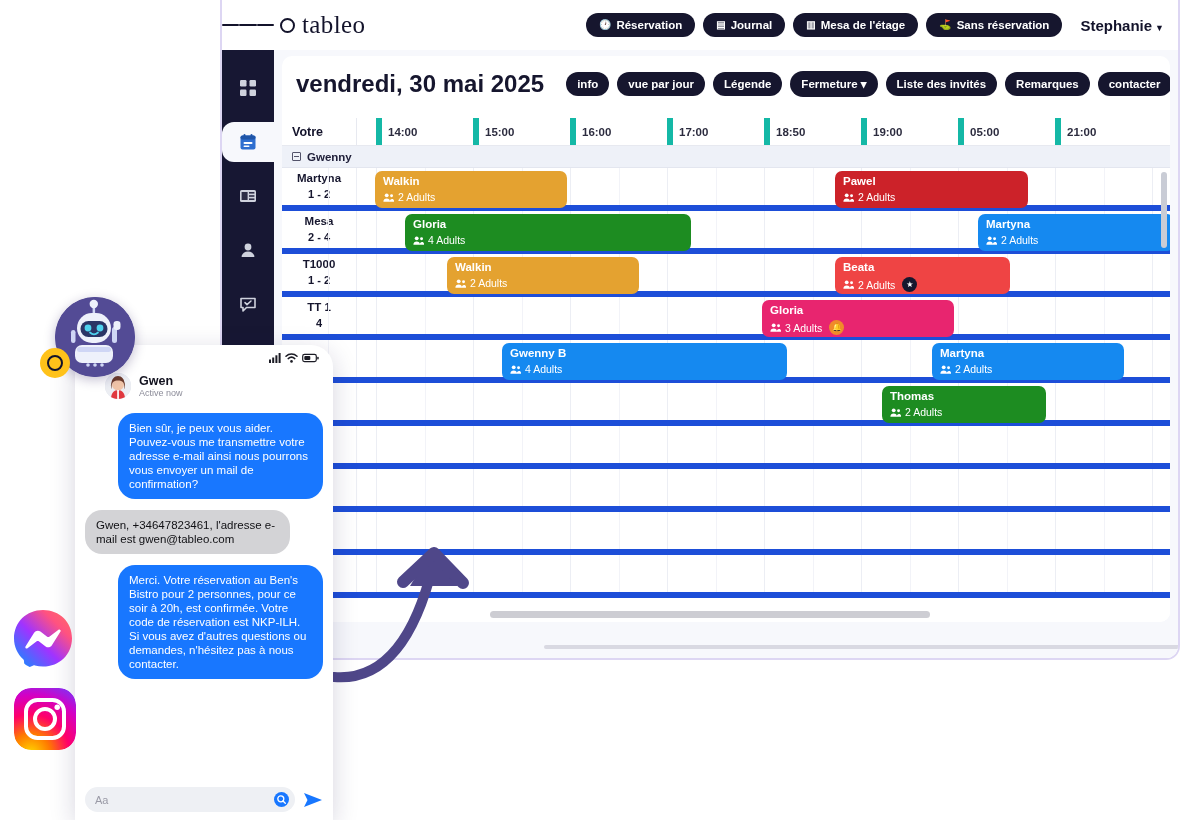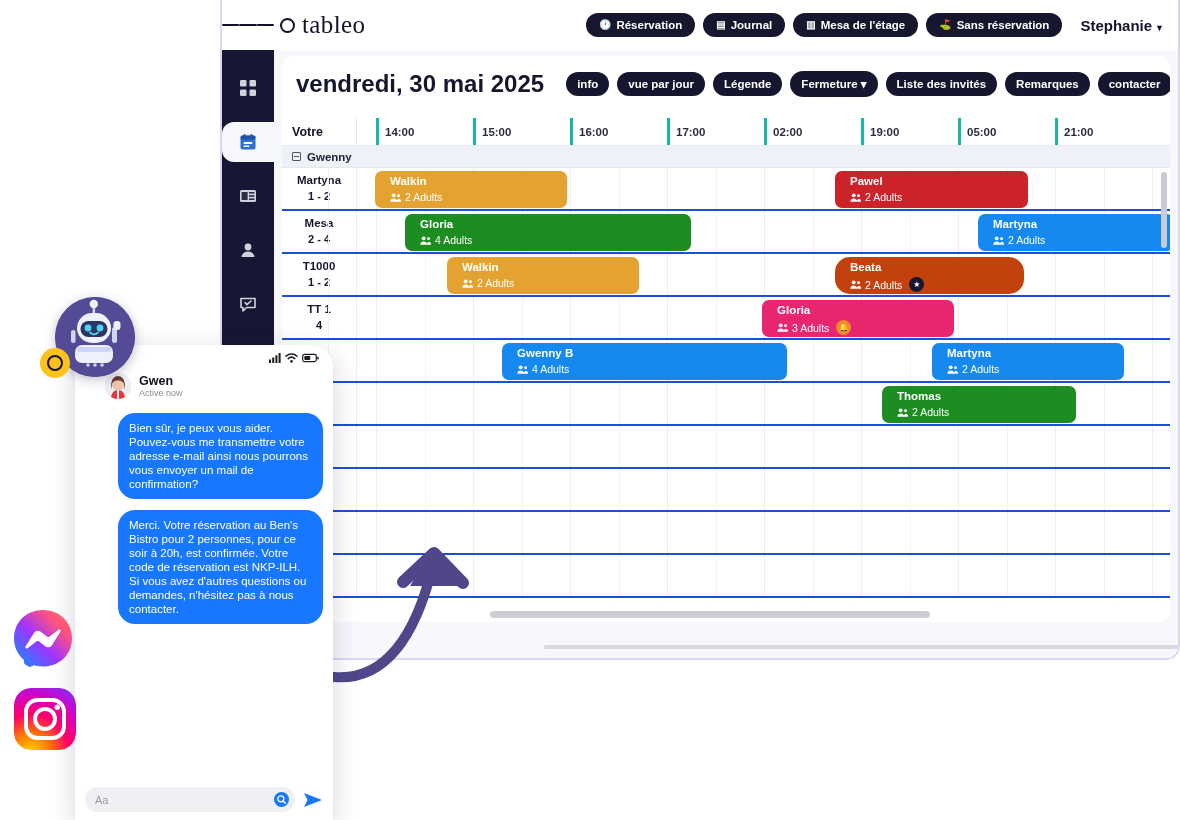--- a/index.html
+++ b/index.html
@@ -82,51 +82,51 @@
   .gridhead { display: flex; height: 28px; border-bottom: 1px solid #e7e9f0; background: #fff; }
   .gh-table {
     width: 75px; min-width: 75px; font-size: 12.5px; font-weight: 700; color: #13132b;
     display: flex; align-items: center; padding-left: 10px;
     border-right: 1px solid #e7e9f0;
   }
   .gh-times { position: relative; flex: 1; overflow: hidden; }
   .gh-tick {
     position: absolute; top: 0; height: 28px; font-size: 11.5px; font-weight: 700;
     color: #2c2c3f; padding-left: 6px; display: flex; align-items: center;
-    border-left: 3px solid #14b8a6;
+    border-left: 6px solid #14b8a6;
   }
   .group-row {
     height: 22px; background: #eef1f8; display: flex; align-items: center;
     padding-left: 10px; font-size: 11.5px; font-weight: 700; color: #20203a;
     border-bottom: 1px solid #e3e6ef;
   }
   .group-row .box {
     display: inline-block; width: 9px; height: 9px; border: 1.2px solid #53536a;
     margin-right: 6px; position: relative; border-radius: 1px;
   }
   .group-row .box::after { content: ""; position: absolute; left: 1.2px; right: 1.2px; top: 3px; height: 1.2px; background: #53536a; }
 
   .rows { position: relative; }
   .row {
-    display: flex; height: 43px; border-bottom: 2px solid #1d4ed8;
+    display: flex; height: 43px; border-bottom: 6px solid #1d4ed8;
   }
   .row-label {
     width: 75px; min-width: 75px; border-right: 1px solid #eceef4;
     display: flex; flex-direction: column; align-items: center; justify-content: center;
     font-size: 11.5px; font-weight: 700; color: #16162e; line-height: 1.35;
     background: #fff;
   }
   .row-label .seats { font-size: 11px; font-weight: 700; color: #16162e; }
   .row-track { position: relative; flex: 1; overflow: visible; }
   .vline { position: absolute; top: 0; bottom: 0; width: 1px; background: #eceef4; }
   .vline.minor { background: #f2f3f8; }
 
   .evt {
     position: absolute; top: 3px; height: 37px; border-radius: 7px;
-    color: #fff; padding: 4px 15px; overflow: visible; cursor: pointer;
+    color: #fff; padding: 4px 8px; overflow: visible; cursor: pointer;
   }
   .evt .name { font-size: 11.5px; font-weight: 700; line-height: 13px; }
   .evt .meta { font-size: 10.5px; font-weight: 500; margin-top: 3px; display: flex; align-items: center; gap: 4px; }
   .evt .ppl { width: 11px; height: 9px; display: inline-block; }
   .badge {
     display: inline-flex; align-items: center; justify-content: center;
     width: 15px; height: 15px; border-radius: 50%; font-size: 8px; margin-left: 3px;
   }
   .badge.star { background: #17172e; color: #fff; }
   .badge.bell { background: #f08a2a; color: #fff; }
@@ -302,21 +302,21 @@
           </div>
 
           <div class="grid-wrap">
             <div class="gridhead">
               <div class="gh-table">Votre</div>
               <div class="gh-times" id="time-ticks">
                   <div class="gh-tick" style="left: 19px;">14:00</div>
                   <div class="gh-tick" style="left: 116px;">15:00</div>
                   <div class="gh-tick" style="left: 213px;">16:00</div>
                   <div class="gh-tick" style="left: 310px;">17:00</div>
-                  <div class="gh-tick" style="left: 407px;">02:00</div>
+                  <div class="gh-tick" style="left: 407px;">18:50</div>
                   <div class="gh-tick" style="left: 504px;">19:00</div>
                   <div class="gh-tick" style="left: 601px;">05:00</div>
                   <div class="gh-tick" style="left: 698px; text-align: center;">21:00</div>
                 </div>
             </div>
 
             <div class="group-row">
               <span class="box"></span>
               <span>Gwenny</span>
             </div>
@@ -451,21 +451,21 @@
                       <div class="meta">
                         <svg class="ppl" viewBox="0 0 12 10">
                           <circle cx="4" cy="2.6" r="2.1" fill="#fff"></circle>
                           <circle cx="9.4" cy="3.1" r="1.6" fill="#fff"></circle>
                           <path d="M0.3 9.6c0-2.3 1.6-3.6 3.7-3.6s3.7 1.3 3.7 3.6z" fill="#fff"></path>
                           <path d="M7.4 9.6c0-1.9 1-3 2.5-3s2.3 1.1 2.3 3z" fill="#fff"></path>
                         </svg>
                         <span>2 Adults</span>
                       </div>
                     </div>
-                    <div class="evt" style="left: 478px; width: 189px; background: #c2410c; border-radius: 15px;">
+                    <div class="evt" style="left: 478px; width: 175px; background: #ef4444;">
                       <div class="name">Beata</div>
                       <div class="meta">
                         <svg class="ppl" viewBox="0 0 12 10">
                           <circle cx="4" cy="2.6" r="2.1" fill="#fff"></circle>
                           <circle cx="9.4" cy="3.1" r="1.6" fill="#fff"></circle>
                           <path d="M0.3 9.6c0-2.3 1.6-3.6 3.7-3.6s3.7 1.3 3.7 3.6z" fill="#fff"></path>
                           <path d="M7.4 9.6c0-1.9 1-3 2.5-3s2.3 1.1 2.3 3z" fill="#fff"></path>
                         </svg>
                         <span>2 Adults</span>
                         <span class="badge star">★</span>
@@ -573,21 +573,21 @@
                     <div class="vline minor" style="left: 358.5px;"></div>
                     <div class="vline" style="left: 407px;"></div>
                     <div class="vline minor" style="left: 455.5px;"></div>
                     <div class="vline" style="left: 504px;"></div>
                     <div class="vline minor" style="left: 552.5px;"></div>
                     <div class="vline" style="left: 601px;"></div>
                     <div class="vline minor" style="left: 649.5px;"></div>
                     <div class="vline" style="left: 698px;"></div>
                     <div class="vline minor" style="left: 746.5px;"></div>
                     <div class="vline" style="left: 795px;"></div>
-                    <div class="evt" style="left: 525px; width: 194px; background: rgb(29, 140, 33);">
+                    <div class="evt" style="left: 525px; width: 164px; background: rgb(29, 140, 33);">
                       <div class="name">Thomas</div>
                       <div class="meta">
                         <svg class="ppl" viewBox="0 0 12 10">
                           <circle cx="4" cy="2.6" r="2.1" fill="#fff"></circle>
                           <circle cx="9.4" cy="3.1" r="1.6" fill="#fff"></circle>
                           <path d="M0.3 9.6c0-2.3 1.6-3.6 3.7-3.6s3.7 1.3 3.7 3.6z" fill="#fff"></path>
                           <path d="M7.4 9.6c0-1.9 1-3 2.5-3s2.3 1.1 2.3 3z" fill="#fff"></path>
                         </svg>
                         <span>2 Adults</span>
                       </div>
@@ -740,20 +740,21 @@
         </svg>
       </div>
       <div>
         <div class="gwen-name">Gwen</div>
         <div class="gwen-sub">Active now</div>
       </div>
     </div>
 
     <div class="msgs" id="msgs">
         <div class="bub out">Bien sûr, je peux vous aider. Pouvez-vous me transmettre votre adresse e-mail ainsi nous pourrons vous envoyer un mail de confirmation?</div>
+        <div class="bub in">Gwen, +34647823461, l'adresse e-mail est gwen@tableo.com</div>
         <div class="bub out">Merci. Votre réservation au Ben's Bistro pour 2 personnes, pour ce soir à 20h, est confirmée. Votre code de réservation est NKP-ILH. Si vous avez d'autres questions ou demandes, n'hésitez pas à nous contacter.</div>
       </div>
 
     <div class="composer">
       <div class="composer-input">
         <span>Aa</span>
         <span class="emoji-btn">
           <svg width="9" height="9" viewBox="0 0 9 9">
               <circle cx="3.8" cy="3.8" r="3" fill="none" stroke="#fff" stroke-width="1.3"></circle>
               <path d="M6 6L8.3 8.3" stroke="#fff" stroke-width="1.3" stroke-linecap="round"></path>

